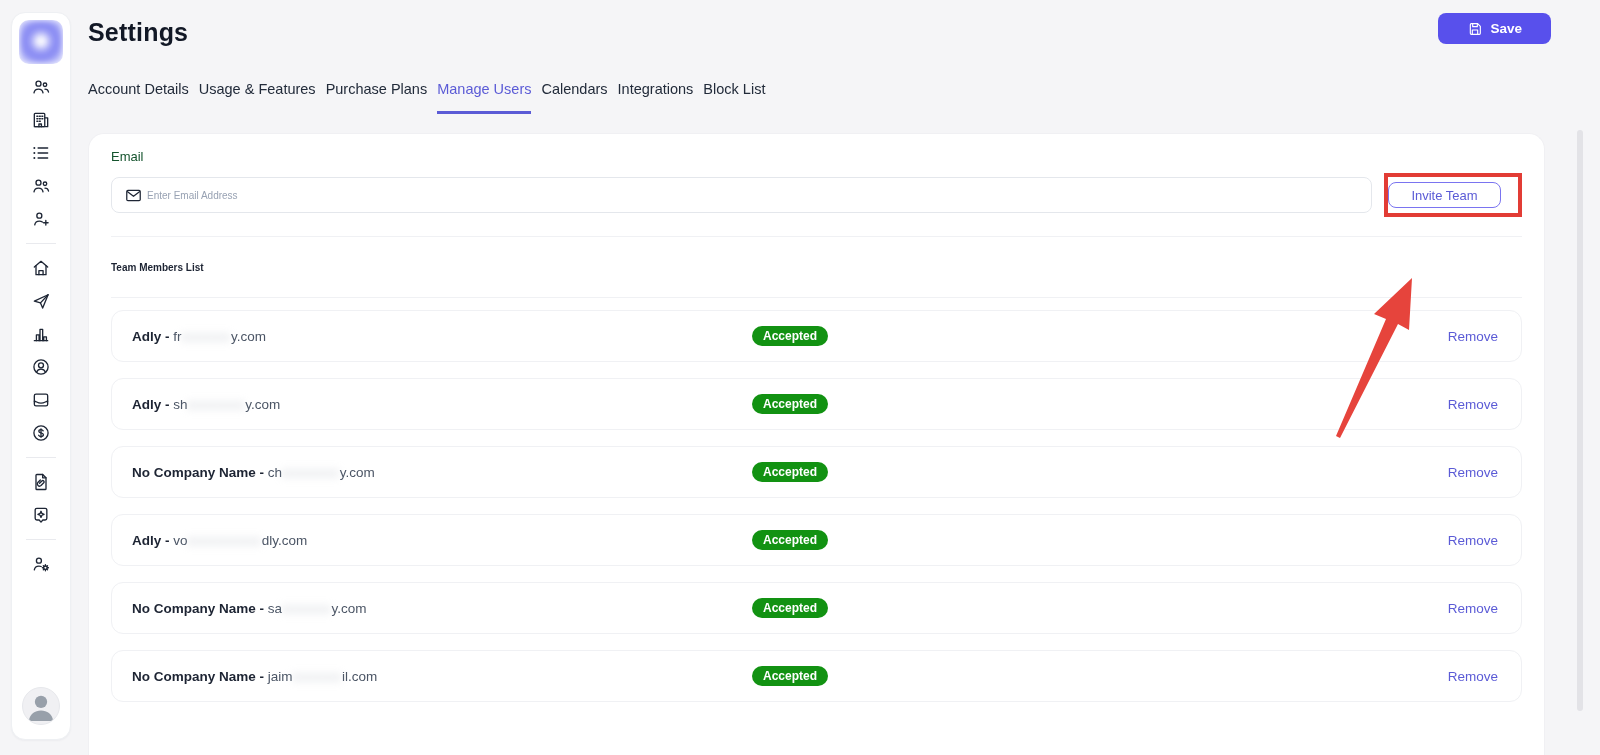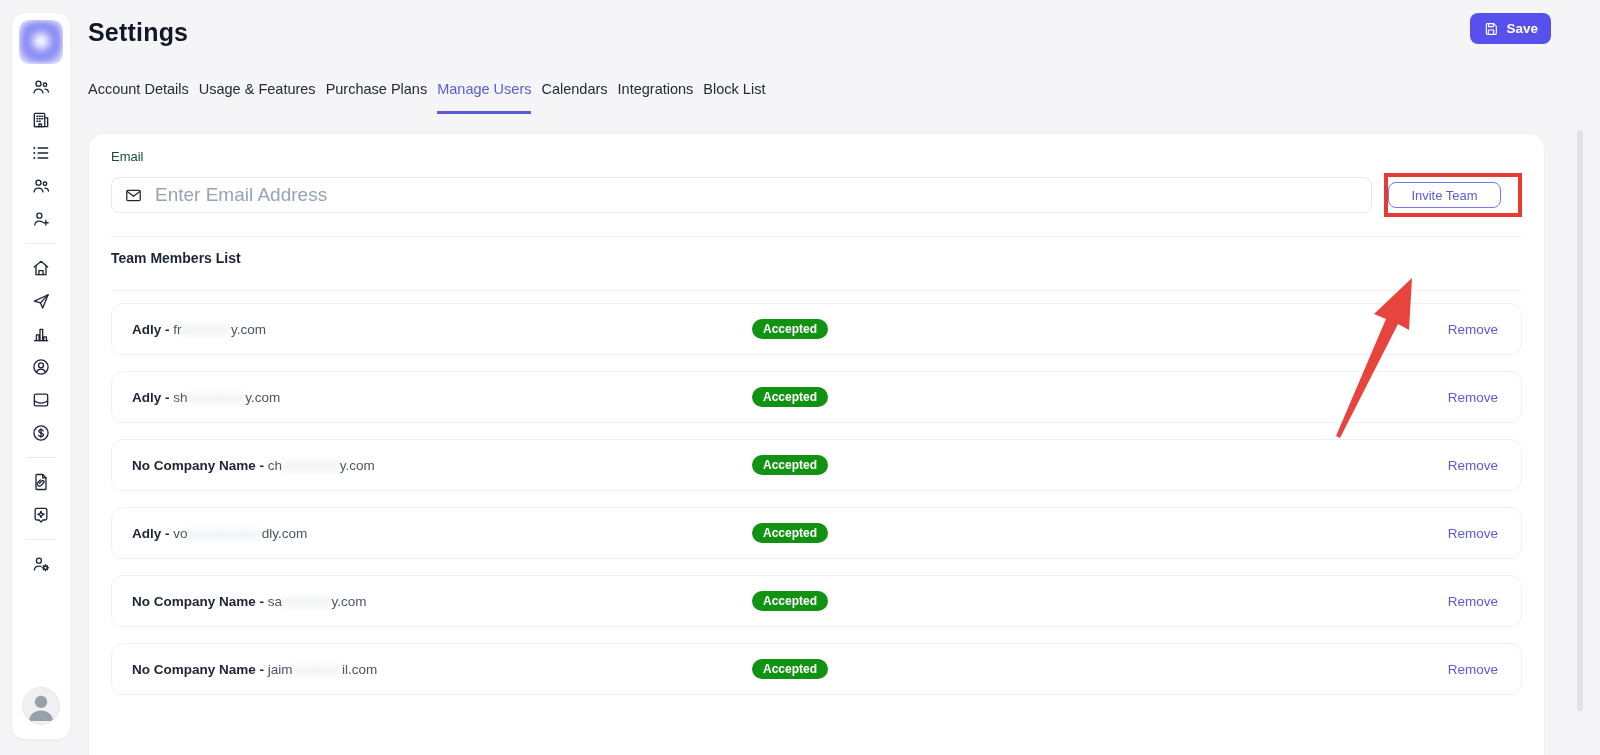--- a/index.html
+++ b/index.html
@@ -44,21 +44,21 @@
   .nav-divider{width:30px;height:1px;background:#e9eaee;margin:1px 0 14px 0;}
   .avatar{
     margin-top:auto;margin-bottom:14px;width:38px;height:38px;border-radius:50%;
     background:#f0f0f3;border:1px solid #e7e8ec;overflow:hidden;cursor:pointer;flex:0 0 auto;
   }
   .avatar svg{width:100%;height:100%;display:block;}
   
   .page-title{position:absolute;left:88px;top:18px;font-size:25px;font-weight:700;color:#121826;letter-spacing:.2px;}
   .save-btn{
     position:absolute;top:13px;right:49px;height:31px;
-    display:flex;align-items:center;gap:7px;padding:0 13px;
+    display:flex;align-items:center;gap:7px;padding:0 29px;
     background:#5850ec;color:#fff;border:none;border-radius:8px;
     font-family:inherit;font-size:13.5px;font-weight:700;cursor:pointer;
   }
   .save-btn svg{width:16px;height:16px;stroke:#fff;fill:none;stroke-width:1.7;stroke-linecap:round;stroke-linejoin:round;}
   
   .tabs{position:absolute;left:88px;top:81px;display:flex;gap:10px;justify-content:space-between;}
   .tab{
     font-size:14.5px;font-weight:500;color:#222b3a;padding-bottom:14px;
     border-bottom:3px solid transparent;cursor:pointer;white-space:nowrap;
   }
@@ -76,34 +76,34 @@
   .team-desc{margin-left:auto;font-size:13.5px;color:var(--muted);}
   .learn-more{color:var(--accent-deep);font-weight:700;cursor:pointer;text-decoration:none;margin-left:4px;}
   .email-label{margin-top:15px;font-size:13px;color:#14532d;}
   .email-row{margin-top:9px;display:flex;align-items:center;gap:12px;}
   .email-input-wrap{
     flex:1;height:36px;border:1px solid var(--border);border-radius:8px;
     display:flex;align-items:center;padding:0 12px;background:#fff;
   }
   .email-input-wrap svg{width:19px;height:19px;stroke:#1e2635;fill:none;stroke-width:1.6;stroke-linecap:round;stroke-linejoin:round;flex:0 0 auto;}
   .email-input{
-    flex:1;border:none;outline:none;margin-left:12px;font-family:inherit;
-    font-size:19px;color:#344054;background:transparent;height:100%;
+    flex:1;border:none;outline:none;margin-left:4px;font-family:inherit;
+    font-size:10px;color:#344054;background:transparent;height:100%;
   }
   .email-input::placeholder{color:#98a2b3;}
   .invite-highlight{
     width:138px;height:44px;border:4px solid var(--red);
     display:flex;align-items:center;justify-content:flex-start;flex:0 0 auto;
   }
   .invite-btn{
     width:113px;height:26px;background:#fff;border:1px solid #7a74f0;border-radius:8px;
     color:var(--accent);font-family:inherit;font-size:13px;font-weight:500;cursor:pointer;
   }
   .section-divider{height:1px;background:var(--line);margin-top:19px;}
-  .members-heading{margin-top:13px;font-size:14px;font-weight:700;color:#1d2433;}
+  .members-heading{margin-top:25px;font-size:10px;font-weight:700;color:#1d2433;}
   .members-divider{height:1px;background:var(--line);margin-top:24px;}
   
   .rows{margin-top:12px;}
   .member-row{
     position:relative;height:52px;border:1px solid var(--line);border-radius:12px;
     background:#fff;display:flex;align-items:center;padding-left:20px;margin-bottom:16px;
   }
   .member-name{font-size:13.5px;color:var(--ink-soft);}
   .member-name b{color:#1d2433;font-weight:700;}
   .redacted{

